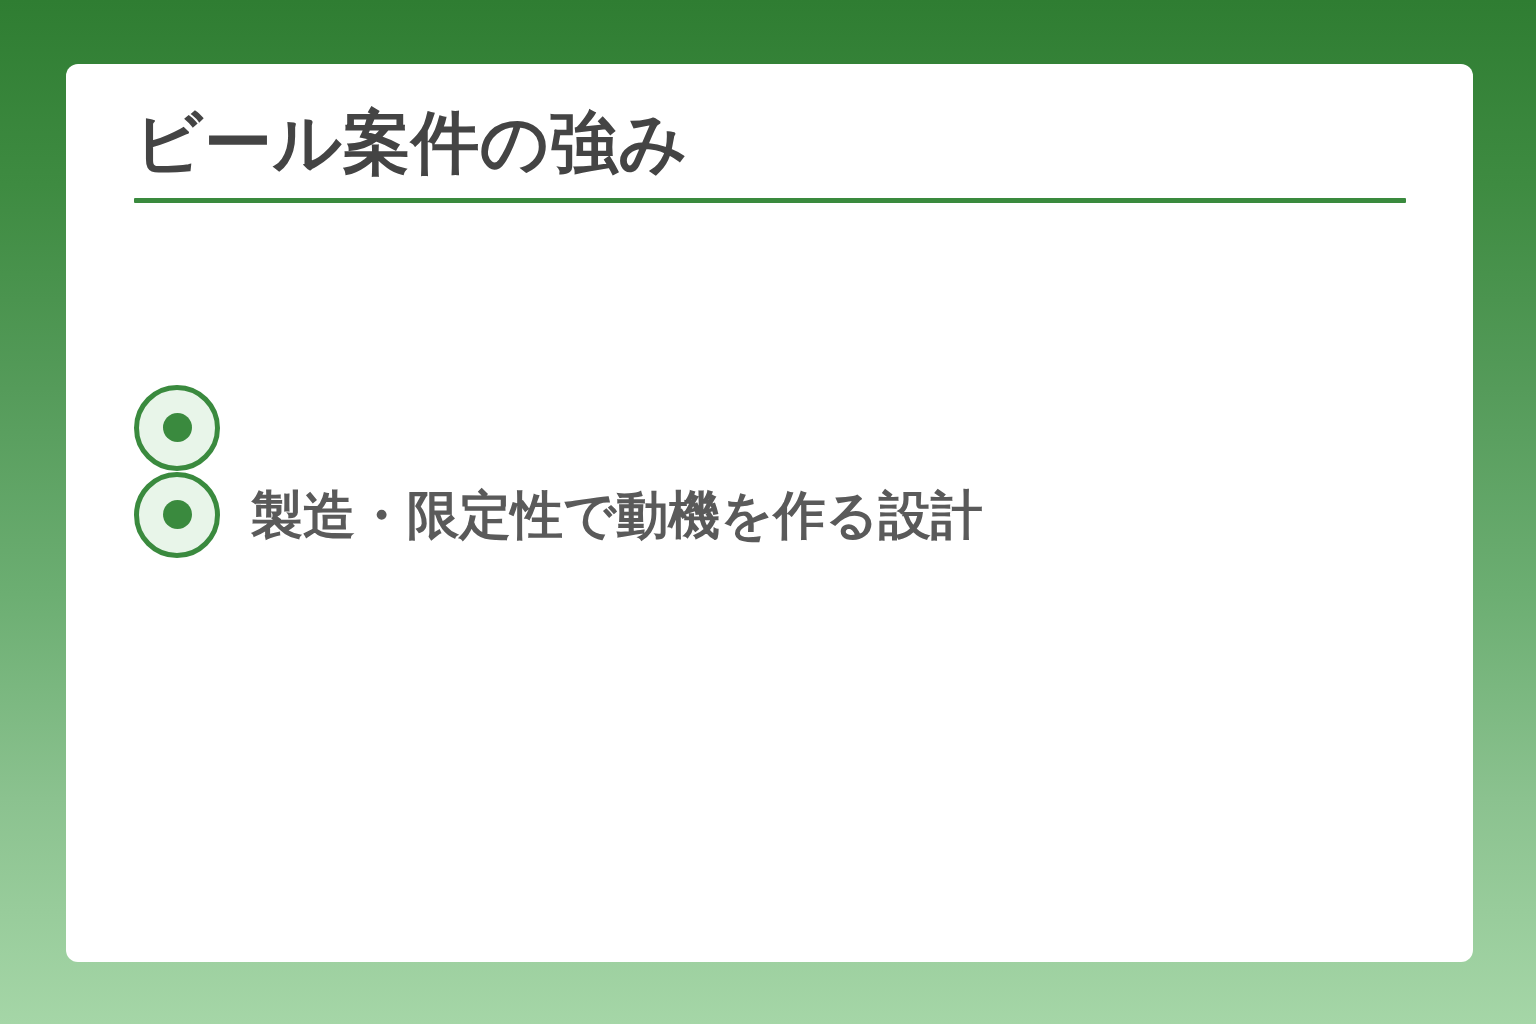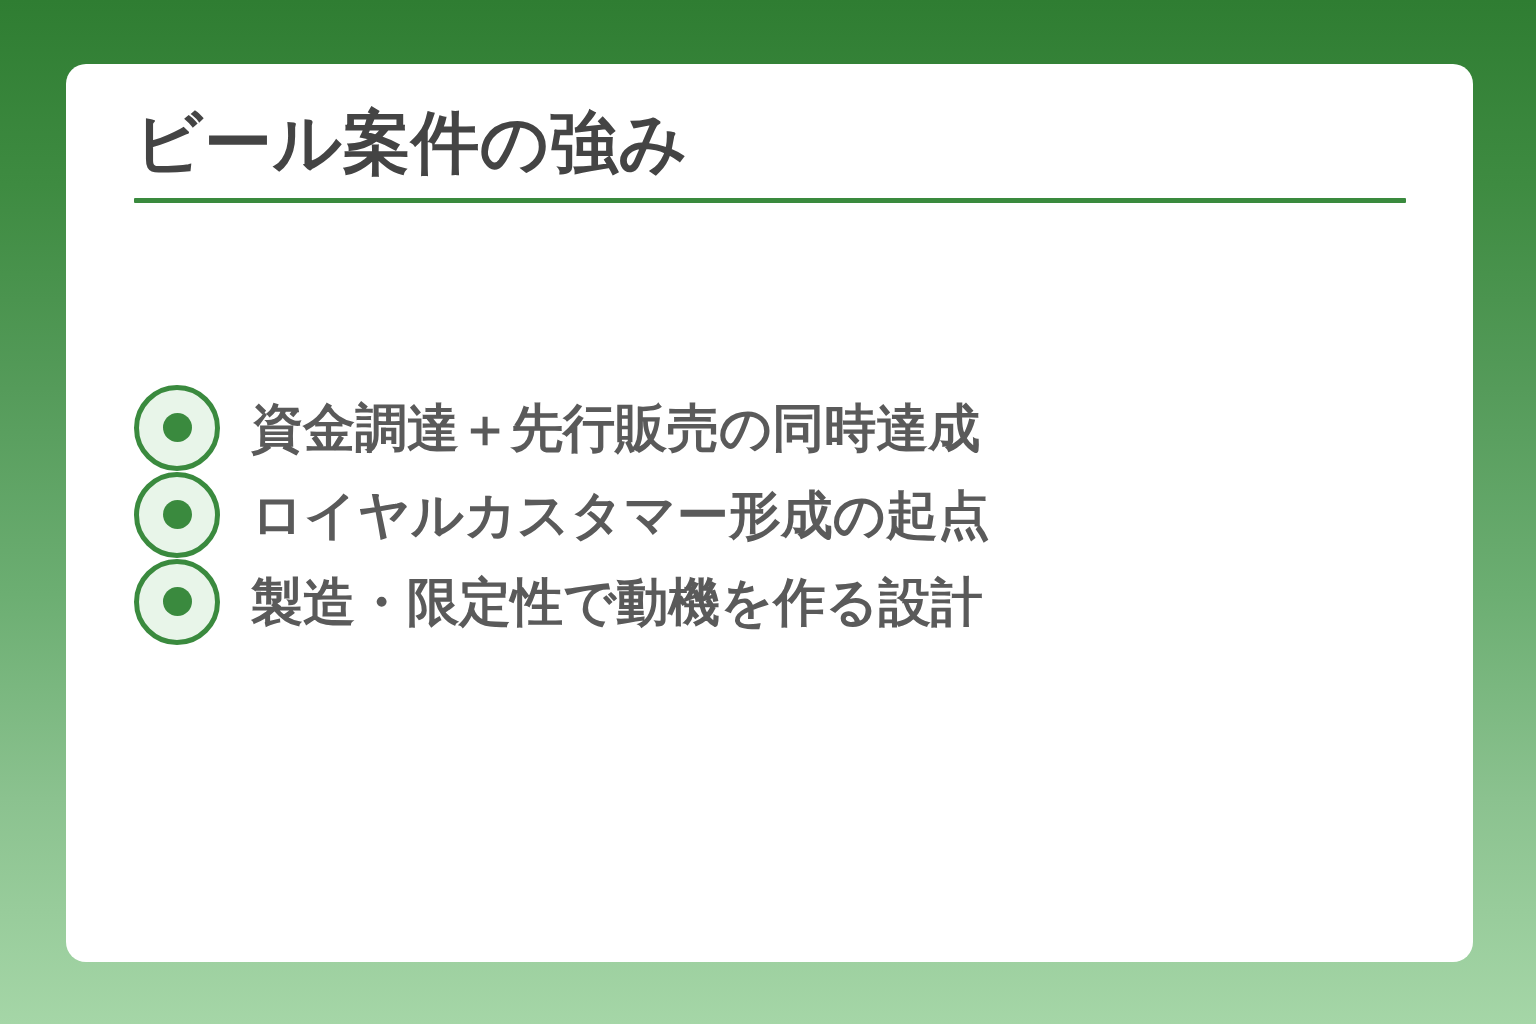--- a/index.html
+++ b/index.html
@@ -28,21 +28,21 @@
     box-sizing: border-box;
   }
 
   .card {
     position: absolute;
     left: 66px;
     top: 64px;
     width: 1407px;
     height: 898px;
     background: #ffffff;
-    border-radius: 20px;
+    border-radius: 12px;
     box-sizing: border-box;
   }
 
   .title-block {
     position: absolute;
     left: 68px;
     top: 40px;
     width: 1272px;
   }
 
@@ -120,30 +120,23 @@
       <h1 class="slide-title">ビール案件の強み</h1>
       <div class="title-rule"></div>
     </div>
 
     <ul class="bullet-list">
 
       <li class="bullet-item">
         <span class="bullet-marker">
           <span class="bullet-dot"></span>
         </span>
-        <span class="bullet-text">資金調達＋先行販売の同時達成</span>
       </li>
 
 
-      <li class="bullet-item">
-        <span class="bullet-marker">
-          <span class="bullet-dot"></span>
-        </span>
-        <span class="bullet-text">ロイヤルカスタマー形成の起点</span>
-      </li>
 
       <li class="bullet-item">
         <span class="bullet-marker">
           <span class="bullet-dot"></span>
         </span>
         <span class="bullet-text">製造・限定性で動機を作る設計</span>
       </li>
 
     </ul>
 

